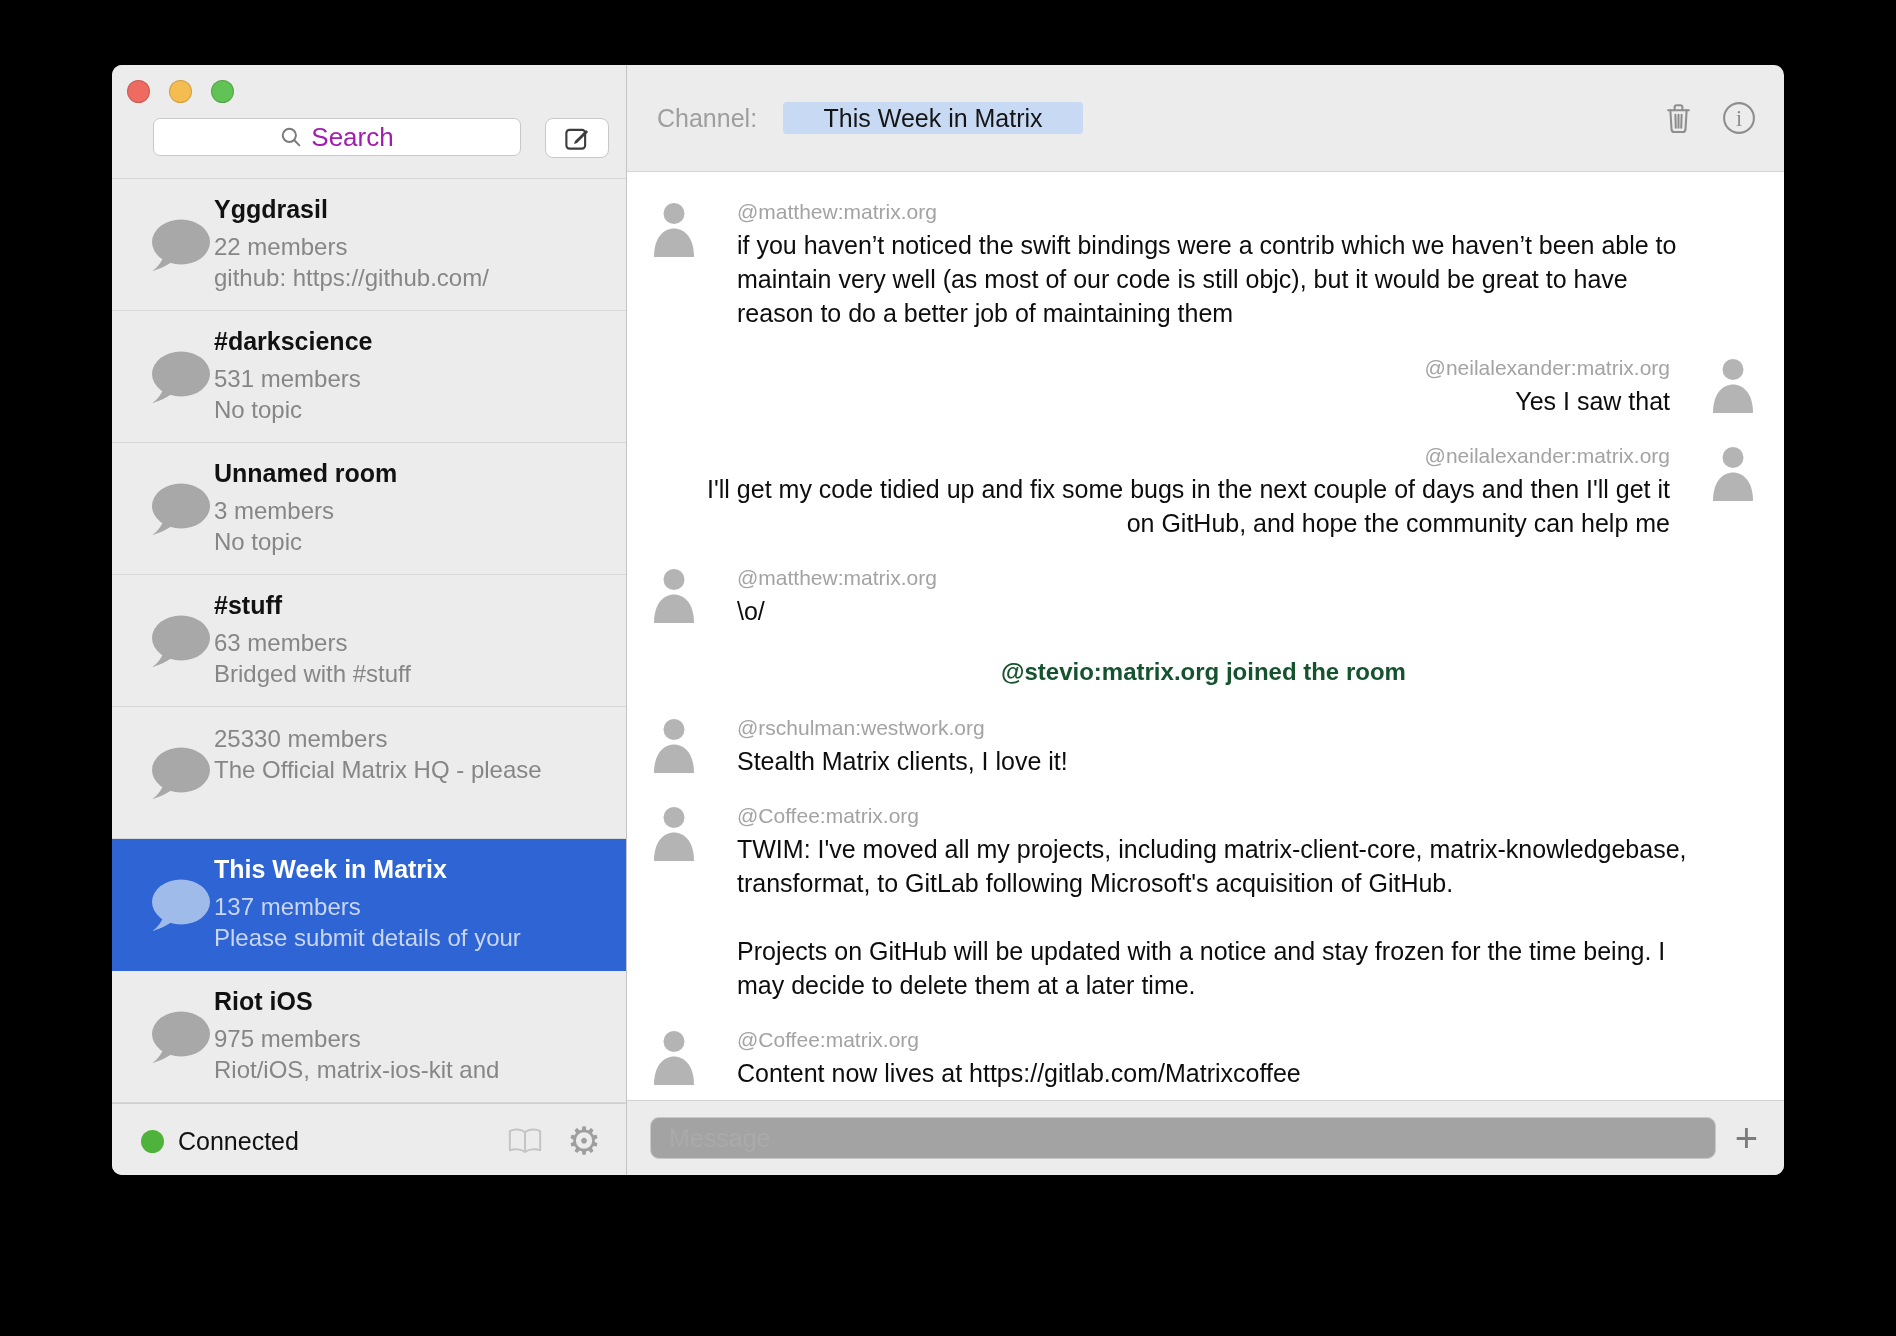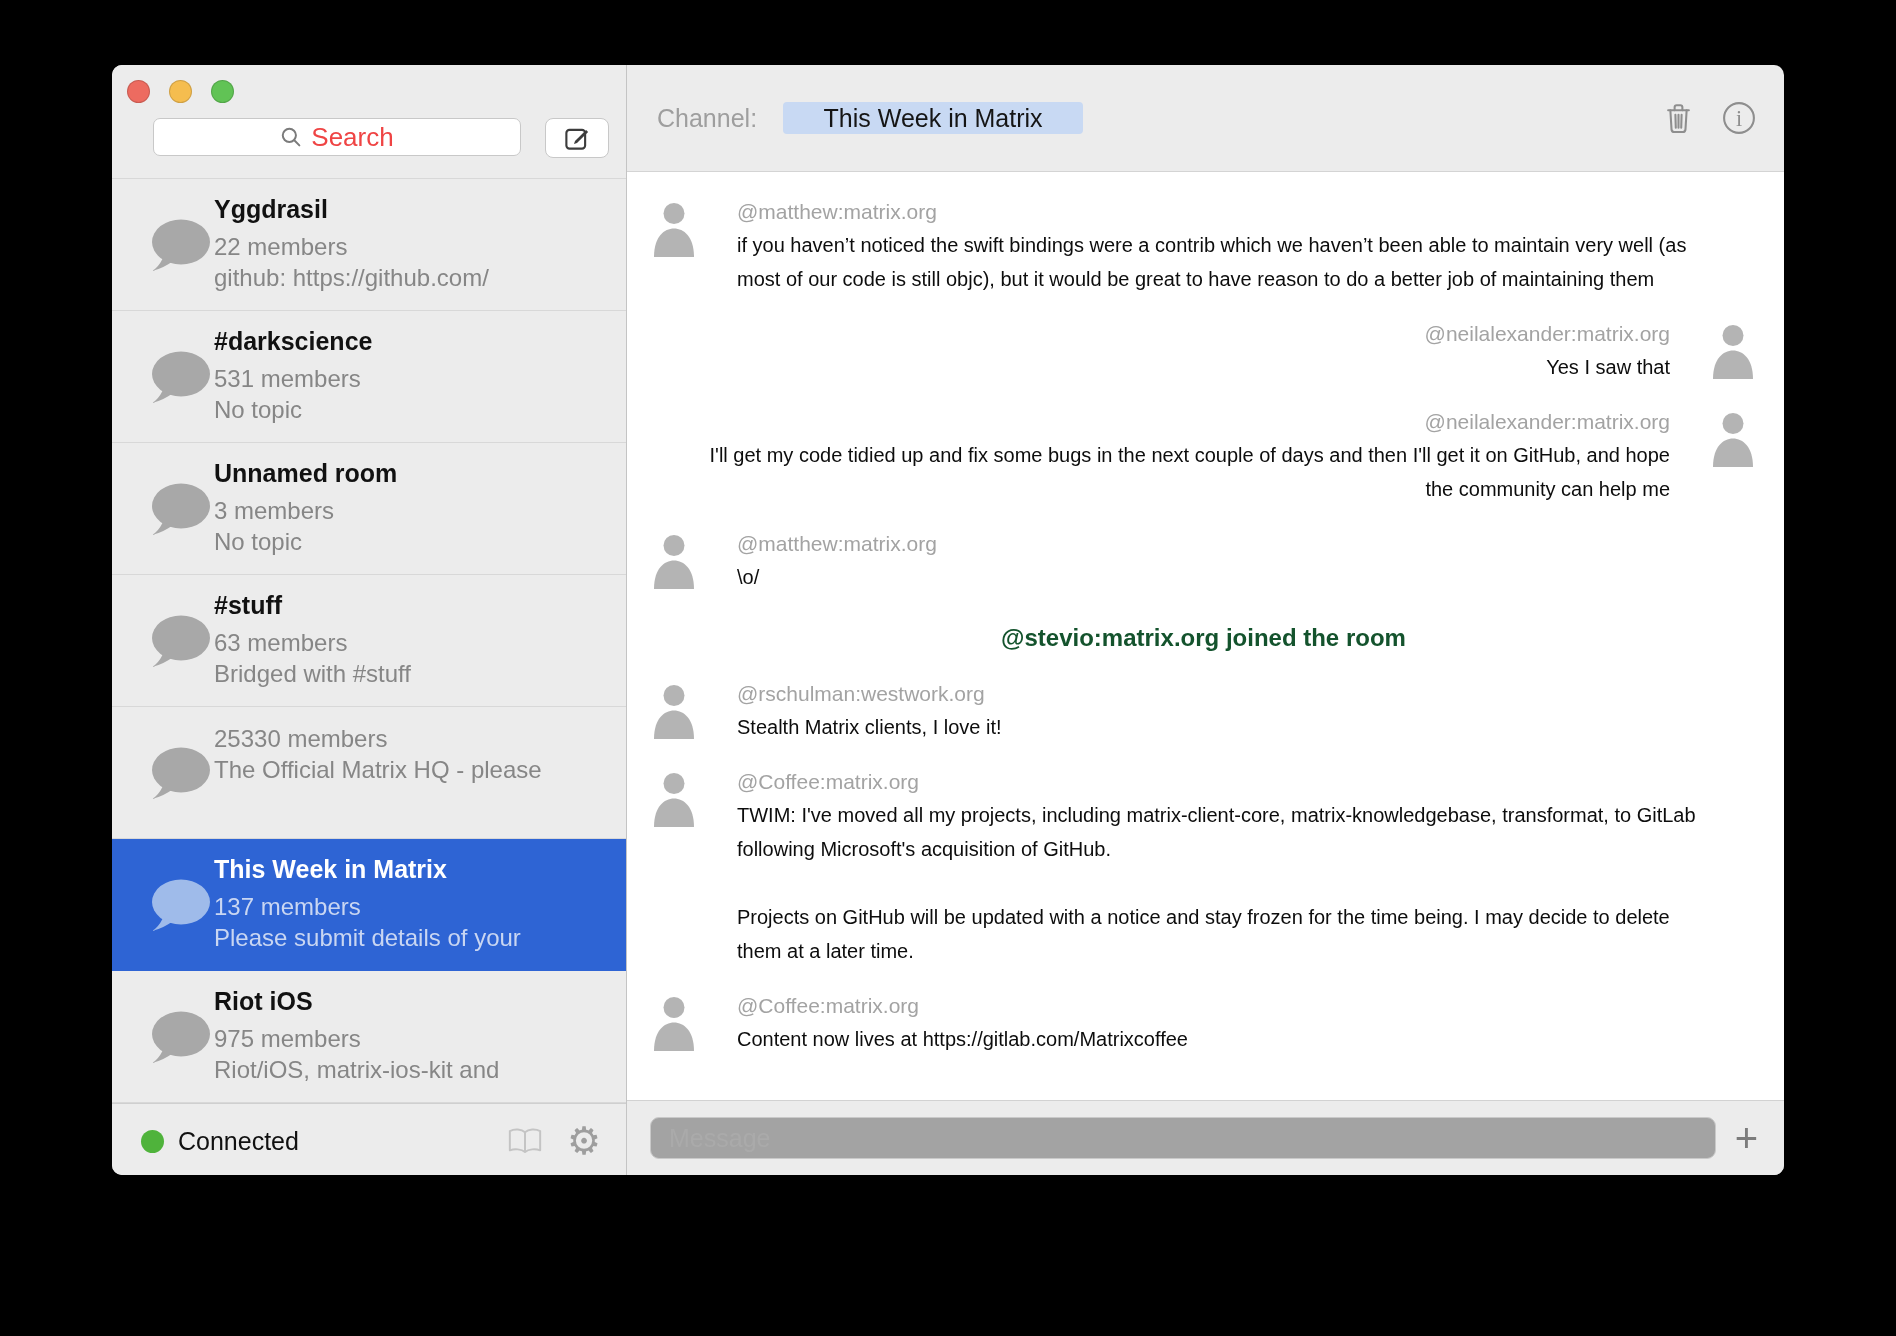--- a/index.html
+++ b/index.html
@@ -12,21 +12,21 @@
   
   .sidebar { width:515px; flex:none; display:flex; flex-direction:column;
              border-right:1px solid #c4c4c4; background:#ececec; }
   .sidebar-header { height:113px; flex:none; position:relative; }
   .traffic { position:absolute; top:15px; left:15px; display:flex; gap:19px; }
   .light { width:23px; height:23px; border-radius:50%; border:1px solid rgba(0,0,0,.15); }
   .light.red{ background:#ed6b60; } .light.yellow{ background:#f5bd4f; } .light.green{ background:#61c355; }
   .searchbox { position:absolute; left:41px; top:53px; width:368px; height:38px;
                background:#fff; border:1px solid #c8c8c8; border-radius:7px;
                display:flex; align-items:center; justify-content:center; gap:9px;
-               color:#ef4444; font-size:26px; }
+               color:#a21caf; font-size:26px; }
   .compose-btn { position:absolute; left:433px; top:53px; width:64px; height:40px;
                  background:#fff; border:1px solid #c8c8c8; border-radius:8px;
                  display:flex; align-items:center; justify-content:center; }
   .rooms { flex:1; border-top:1px solid #d8d8d8; }
   .room { height:132px; border-bottom:1px solid #d8d8d8; position:relative;
           padding:16px 10px 0 102px; cursor:default; }
   .room .bubble { position:absolute; left:33px; top:39px; }
   .room-title { font-size:25px; font-weight:bold; color:#111; margin-bottom:7px; }
   .room-meta  { font-size:24px; color:#868686; line-height:31px; white-space:nowrap; overflow:hidden; }
   .room.selected { background:#2e64d4; border-bottom-color:#2e64d4; }
@@ -47,21 +47,21 @@
   .channel-pill { margin-left:26px; background:#c8d9f3; border-radius:4px; height:32px;
                   min-width:300px; display:flex; align-items:center; justify-content:center;
                   font-size:25px; color:#151515; padding:0 16px; }
   .chat-header .icons { position:absolute; right:28px; display:flex; align-items:center; gap:28px; }
   .chat-body { flex:1; background:#fff; padding:28px 28px 0 24px; overflow:hidden; }
 
   .msg { display:flex; margin-bottom:26px; }
   .msg .m-avatar { flex:none; width:46px; }
   .msg .m-content { margin-left:40px; min-width:0; }
   .m-sender { font-size:21px; color:#a3a3a3; margin-bottom:4px; }
-  .m-text { font-size:20px; color:#0d0d0d; line-height:34px; white-space:pre-line; max-width:965px; }
+  .m-text { font-size:25px; color:#0d0d0d; line-height:34px; white-space:pre-line; max-width:965px; }
   .msg.right { flex-direction:row-reverse; }
   .msg.right .m-content { margin-left:0; margin-right:40px; text-align:right; }
   .msg-system { text-align:center; font-size:24px; font-weight:bold; color:#14532d;
                 margin:30px 0 30px 0; }
 
   .chat-footer { height:75px; flex:none; border-top:1px solid #d2d2d2; position:relative;
                  background:#ececec; display:flex; align-items:center; }
   .message-input { margin-left:23px; width:1066px; height:42px; border:1.5px solid #c9c9c9;
                    border-radius:9px; background:#a3a3a3; font-size:25px; padding:0 18px;
                    color:#222; outline:none; font-family:inherit; }

